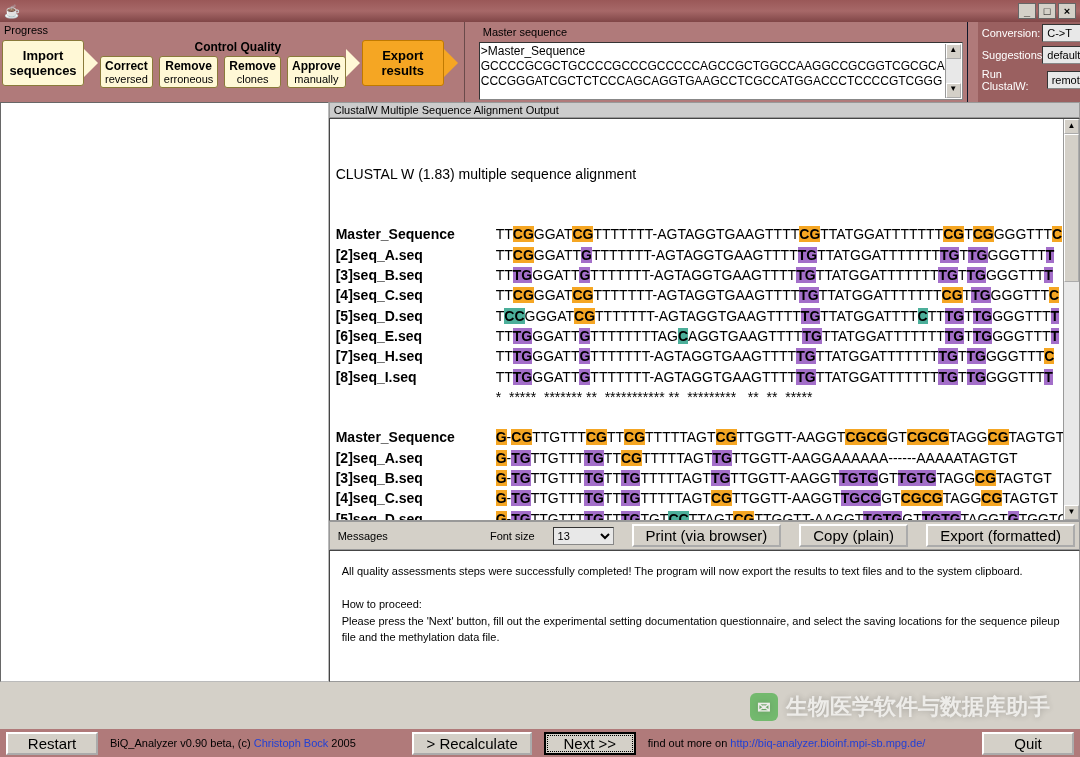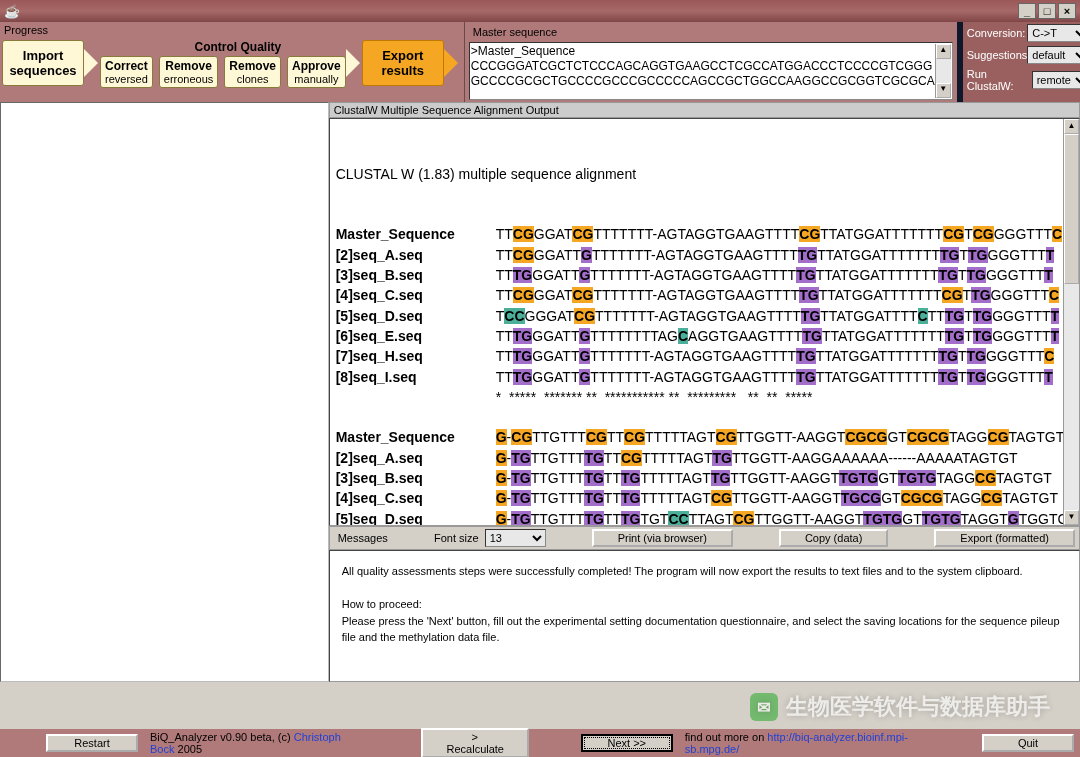--- a/index.html
+++ b/index.html
@@ -3,35 +3,35 @@
 <meta charset="utf-8">
 <style>
 * { box-sizing: border-box; margin: 0; padding: 0; font-family: Tahoma, Arial, sans-serif; }
 body { width: 1080px; height: 757px; background: #d4d0c8; font-size: 11px; overflow: hidden; }
 
 .titlebar { height: 22px; background: linear-gradient(#9a5858, #a76868, #804647); color: #fff; display: flex; align-items: center; padding: 0 4px; font-size: 13px; font-weight: bold;}
 .titlebar .icon { margin-right: 4px; }
 .titlebar .spacer { flex: 1; }
 .tbtn { width: 18px; height: 16px; background: #d4d0c8; border: 1px solid #666; color: #000; display: inline-flex; align-items:center; justify-content:center; font-weight:bold; margin-left:2px; font-size:11px; }
 
-.topband { background: #b07a7a; height: 80px; display: flex; color: #000; position: relative; }
+.topband { background: #b07a7a; height: 80px; display: flex; color: #000; position: relative; gap: 10px; }
 .progress-panel { width: 498px; border-right: 1px solid #6a4a4a; }
 .panel-label { font-size: 11px; color: #000; padding: 2px 4px 4px 4px; background: #b07a7a; }
 .wizard { display:flex; align-items: stretch; height: 50px; padding: 0 4px 4px 2px; }
 .wiz-step { background: #fff8d6; border:1px solid #8a7a3a; border-radius:3px; padding:2px 4px; margin-right:6px; display:flex; flex-direction:column; justify-content:center; font-size:12px; font-weight:bold; text-align:center; position:relative; }
 .wiz-step.main { min-width: 82px; font-size:13px;}
 .wiz-arrow { width:0;height:0; border-top:14px solid transparent; border-bottom:14px solid transparent; border-left:14px solid #fff8d6; align-self:center; margin-left:-6px; margin-right:2px; }
 .wiz-active { background:#f5a623; border-color:#c07a00; }
 .wiz-arrow.active { border-left-color:#f5a623; }
 .cq-title { position:absolute; top:-16px; left:12px; right:0; text-align:center; font-weight:bold; font-size:12px;}
 .cq-group { display:flex; position:relative; margin-top:0;align-items:flex-end; }
 .cq-wrap { display:flex; flex-direction:column; }
 .sub { font-size:11px; font-weight:normal; display:block;}
 
-.master-panel { flex:1; display:flex; flex-direction:column; padding:2px 4px; border-right:6px solid #0f172a;}
+.master-panel { flex:1; display:flex; flex-direction:column; padding:2px 4px; border-right:1px solid #0f172a;}
 .masterbox { background:#fff; border:1px inset #888; flex:1; font-family: 'Courier New', monospace; font-size:12px; padding:1px; overflow:hidden; display:flex;}
 .masterbox .inner{flex:1;overflow:hidden;line-height:1.25;}
 .mscroll{width:16px;background:#e0e0e0;border-left:1px solid #999;display:flex;flex-direction:column;}
 .mscroll .btn{height:15px;background:#d4d0c8;border:1px outset #fff;font-size:8px;text-align:center;}
 .mscroll .track{flex:1;background:#e8e8e8;}
 
 .opts-panel { width:162px; padding:2px 4px; background:#9a6060; color:#fff;}
 .optrow { display:flex; align-items:center; margin-bottom:4px; justify-content:space-between;}
 .optrow label { font-size:11px;}
 .optsel { width:62px; font-size:11px; height:18px; background:#e8e8e8; border:1px inset #888;}
@@ -46,23 +46,23 @@
 .aln-scroll .btn{height:15px;background:#d4d0c8;border:1px outset #fff;font-size:8px;text-align:center;}
 .aln-scroll .track{flex:1;background:#e8e8e8;position:relative;}
 .aln-scroll .thumb{position:absolute;top:0;left:0;right:0;height:40%;background:#d4d0c8;border:1px outset #fff;}
 
 .aln-row { display:block; }
 .lbl { display:inline-block; width:160px;font-weight:bold; }
 .o {background:#f5a623;font-weight:bold;}
 .p {background:#a36ec9;color:#000;font-weight:bold;}
 .t {background:#4caf9a;font-weight:bold;}
 
-.toolbar { background:#d4d0c8; border:1px solid #999; padding:2px 4px; display:flex; align-items:center; gap:6px;}
+.toolbar { background:#d4d0c8; border:1px solid #999; padding:2px 4px; display:flex; align-items:center; gap:18px;}
 .toolbar .sp{flex:1;}
-.btn95 { background:#d4d0c8; border:2px outset #fff; padding:1px 24px; font-size:11px; min-width:92px; text-align:center;margin-left:40px;}
+.btn95 { background:#d4d0c8; border:2px outset #fff; padding:1px 12px; font-size:15px; min-width:92px; text-align:center;}
 .btn95.focus{border:2px solid #000; outline:1px dotted #000; outline-offset:-4px;}
 
 .msg-box { background:#fff; border:1px inset #999; height:132px; padding:12px; font-size:11px; line-height:1.5;}
 
 .footer { position:absolute; bottom:0; left:0; right:0; height:28px; background:#b07a7a; display:flex; align-items:center; padding:0 6px; gap:12px;}
 .footer .credit{font-size:11px;}
 .footer a{color:#2141d6;text-decoration:none;}
 .footer .sp{flex:1;}
 
 .watermark { position:absolute; right:30px; bottom:35px; color:#fff; opacity:0.6; font-size:22px; font-weight:bold; display:flex; align-items:center; pointer-events:none; text-shadow: 0 0 6px rgba(0,0,0,.4);}
@@ -115,22 +115,22 @@
 results</span>
         </div>
       <div class="wiz-arrow active"></div>
     </div>
   </div>
   <div class="master-panel">
     <div class="panel-label">Master sequence</div>
     <div class="masterbox">
       <div class="inner">
         <div>&gt;Master_Sequence</div>
+        <div>GCCCCGCGCTGCCCCGCCCGCCCCCAGCCGCTGGCCAAGGCCGCGGTCGCGCA</div>
         <div>CCCGGGATCGCTCTCCCAGCAGGTGAAGCCTCGCCATGGACCCTCCCCGTCGGG</div>
-        <div>GCCCCGCGCTGCCCCGCCCGCCCCCAGCCGCTGGCCAAGGCCGCGGTCGCGCA</div>
       </div>
       <div class="mscroll">
           <div class="btn">▲</div>
           <div class="track"></div>
           <div class="btn">▼</div>
         </div>
     </div>
   </div>
   <div class="opts-panel">
     <div class="optrow">
@@ -155,21 +155,21 @@
     <div class="aln-box">
       <div id="aln-content"><div>CLUSTAL W (1.83) multiple sequence alignment</div><br><br><span class="aln-row"><span class="lbl">Master_Sequence</span>TT<span class="o">CG</span>GGAT<span class="o">CG</span>TTTTTTT-AGTAGGTGAAGTTTT<span class="o">CG</span>TTATGGATTTTTTT<span class="o">CG</span>T<span class="o">CG</span>GGGTTT<span class="o">C</span></span><span class="aln-row"><span class="lbl">[2]seq_A.seq</span>TT<span class="o">CG</span>GGATT<span class="p">G</span>TTTTTTT-AGTAGGTGAAGTTTT<span class="p">TG</span>TTATGGATTTTTTT<span class="p">TG</span>T<span class="p">TG</span>GGGTTT<span class="p">T</span></span><span class="aln-row"><span class="lbl">[3]seq_B.seq</span>TT<span class="p">TG</span>GGATT<span class="p">G</span>TTTTTTT-AGTAGGTGAAGTTTT<span class="p">TG</span>TTATGGATTTTTTT<span class="p">TG</span>T<span class="p">TG</span>GGGTTT<span class="p">T</span></span><span class="aln-row"><span class="lbl">[4]seq_C.seq</span>TT<span class="o">CG</span>GGAT<span class="o">CG</span>TTTTTTT-AGTAGGTGAAGTTTT<span class="p">TG</span>TTATGGATTTTTTT<span class="o">CG</span>T<span class="p">TG</span>GGGTTT<span class="o">C</span></span><span class="aln-row"><span class="lbl">[5]seq_D.seq</span>T<span class="t">CC</span>GGGAT<span class="o">CG</span>TTTTTTT-AGTAGGTGAAGTTTT<span class="p">TG</span>TTATGGATTTT<span class="t">C</span>TT<span class="p">TG</span>T<span class="p">TG</span>GGGTTT<span class="p">T</span></span><span class="aln-row"><span class="lbl">[6]seq_E.seq</span>TT<span class="p">TG</span>GGATT<span class="p">G</span>TTTTTTTTAG<span class="t">C</span>AGGTGAAGTTTT<span class="p">TG</span>TTATGGATTTTTTT<span class="p">TG</span>T<span class="p">TG</span>GGGTTT<span class="p">T</span></span><span class="aln-row"><span class="lbl">[7]seq_H.seq</span>TT<span class="p">TG</span>GGATT<span class="p">G</span>TTTTTTT-AGTAGGTGAAGTTTT<span class="p">TG</span>TTATGGATTTTTTT<span class="p">TG</span>T<span class="p">TG</span>GGGTTT<span class="o">C</span></span><span class="aln-row"><span class="lbl">[8]seq_I.seq</span>TT<span class="p">TG</span>GGATT<span class="p">G</span>TTTTTTT-AGTAGGTGAAGTTTT<span class="p">TG</span>TTATGGATTTTTTT<span class="p">TG</span>T<span class="p">TG</span>GGGTTT<span class="p">T</span></span><span class="aln-row"><span class="lbl"></span>*  *****  ******* **  *********** **  *********   **  **  ***** </span><br><span class="aln-row"><span class="lbl">Master_Sequence</span><span class="o">G</span>-<span class="o">CG</span>TTGTTT<span class="o">CG</span>TT<span class="o">CG</span>TTTTTAGT<span class="o">CG</span>TTGGTT-AAGGT<span class="o">CGCG</span>GT<span class="o">CGCG</span>TAGG<span class="o">CG</span>TAGTGT</span><span class="aln-row"><span class="lbl">[2]seq_A.seq</span><span class="o">G</span>-<span class="p">TG</span>TTGTTT<span class="p">TG</span>TT<span class="o">CG</span>TTTTTAGT<span class="p">TG</span>TTGGTT-AAGGAAAAAA------AAAAATAGTGT</span><span class="aln-row"><span class="lbl">[3]seq_B.seq</span><span class="o">G</span>-<span class="p">TG</span>TTGTTT<span class="p">TG</span>TT<span class="p">TG</span>TTTTTAGT<span class="p">TG</span>TTGGTT-AAGGT<span class="p">TGTG</span>GT<span class="p">TGTG</span>TAGG<span class="o">CG</span>TAGTGT</span><span class="aln-row"><span class="lbl">[4]seq_C.seq</span><span class="o">G</span>-<span class="p">TG</span>TTGTTT<span class="p">TG</span>TT<span class="p">TG</span>TTTTTAGT<span class="o">CG</span>TTGGTT-AAGGT<span class="p">TGCG</span>GT<span class="o">CGCG</span>TAGG<span class="o">CG</span>TAGTGT</span><span class="aln-row"><span class="lbl">[5]seq_D.seq</span><span class="o">G</span>-<span class="p">TG</span>TTGTTT<span class="p">TG</span>TT<span class="p">TG</span>TGT<span class="t">CC</span>TTAGT<span class="o">CG</span>TTGGTT-AAGGT<span class="p">TGTG</span>GT<span class="p">TGTG</span>TAGGT<span class="p">G</span>TGGTGT</span></div>
       <div class="aln-scroll"><div class="btn">▲</div><div class="track"><div class="thumb"></div></div><div class="btn">▼</div></div>
     </div>
     <div class="toolbar">
       <div class="section-header" style="flex:0 0 auto;border:none;background:transparent;">Messages</div>
       <span class="sp"></span>
       <label>Font size</label>
       <select class="optsel" style="width:61px"><option>13</option></select>
       <button class="btn95">Print (via browser)</button>
-      <button class="btn95">Copy (data)</button>
+      <button class="btn95">Copy (plain)</button>
       <button class="btn95">Export (formatted)</button>
     </div>
     <div class="msg-box">
       <div>All quality assessments steps were successfully completed! The program will now export the results to text files and to the system clipboard.</div><br>
       <div>How to proceed:</div>
       <div>Please press the 'Next' button, fill out the experimental setting documentation questionnaire, and select the saving locations for the sequence pileup file and the methylation data file.</div>
     </div>
   </div>
 </div>
 

